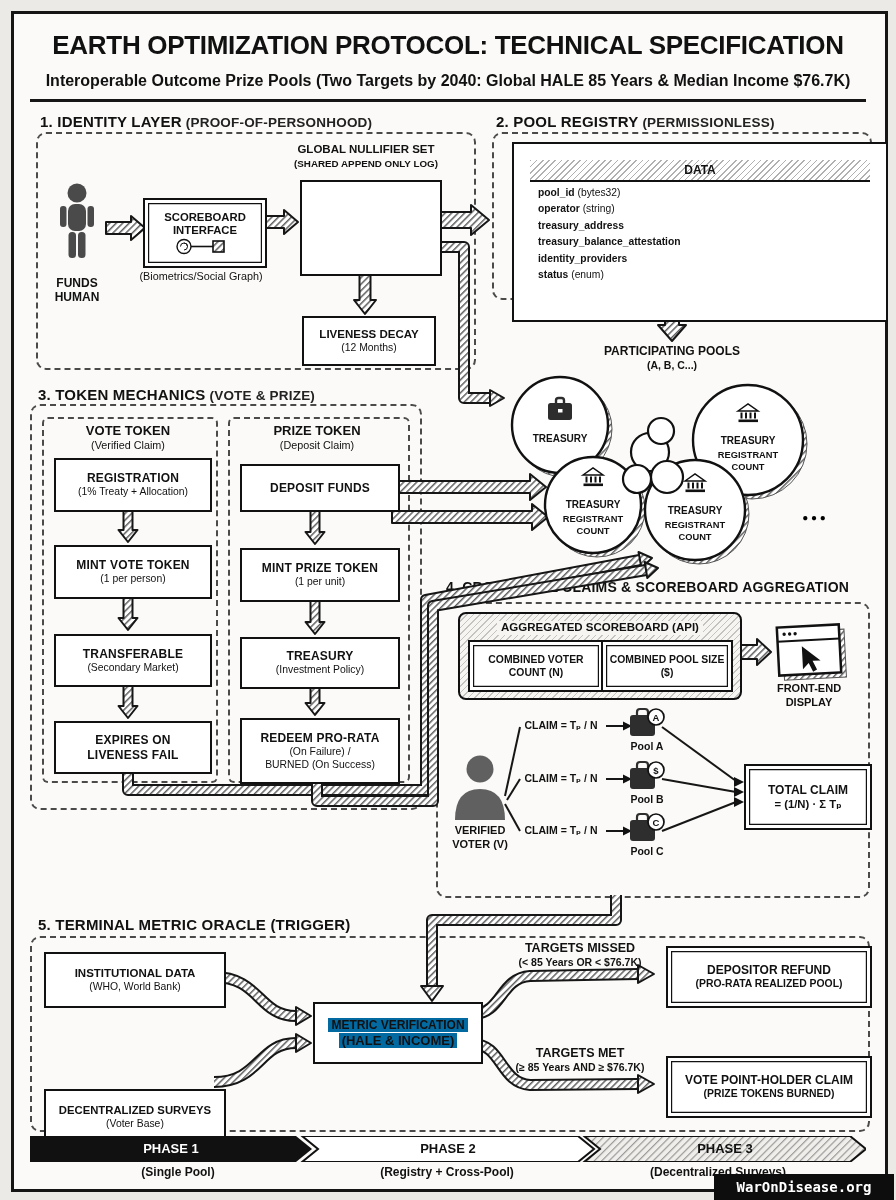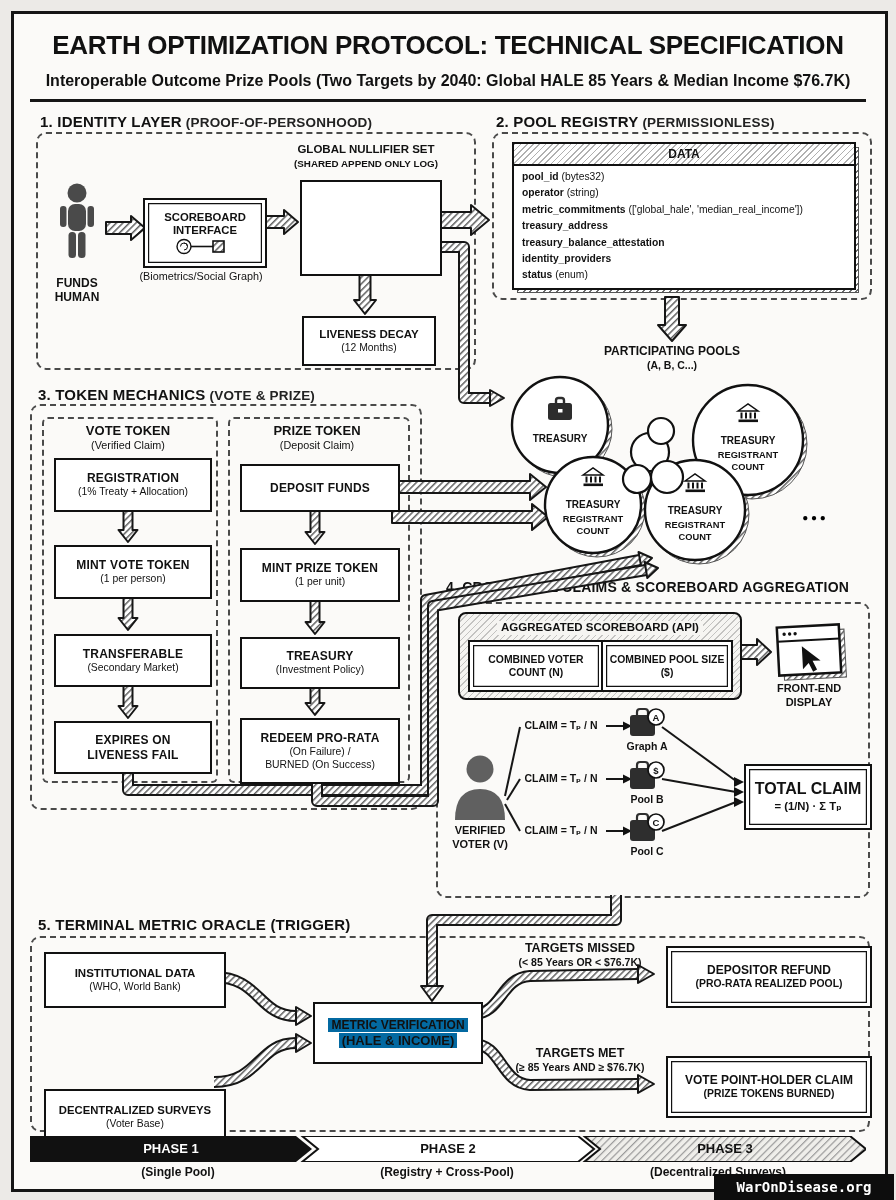--- a/index.html
+++ b/index.html
@@ -16,21 +16,21 @@
   .sb>.sh{position:absolute;left:5px;top:5px;width:100%;height:100%;border:1px solid #555;
       background:repeating-linear-gradient(135deg,#fff 0 1.5px,#6a6a6a 1.5px 2.9px,#fff 2.9px 4.7px)}
   .sb>.f{position:absolute;left:0;top:0;width:100%;height:100%;background:#fff;border:2.2px solid #111;
       display:flex;flex-direction:column;align-items:center;justify-content:center;text-align:center;
       line-height:1.18;padding:2px 3px;gap:1px}
   .sb>.f.dbl{box-shadow:inset 0 0 0 3px #fff, inset 0 0 0 4.2px #111}
   .hatch-f{background:repeating-linear-gradient(135deg,rgba(60,60,60,.5) 0 1.3px,rgba(255,255,255,0) 1.3px 4.6px),#f3f2ef}
   .bt{font-size:12px;font-weight:800;letter-spacing:.2px}
   .bs{font-size:10.4px;font-weight:400}
   
-  .f.tablef{display:block;padding:0}
+  .f.tablef{display:block;padding:16px}
   .thead{height:20px;line-height:20px;text-align:center;font-weight:800;font-size:12px;border-bottom:2.2px solid #111;
       background:repeating-linear-gradient(135deg,rgba(80,80,80,.45) 0 1.2px,transparent 1.2px 4.4px)}
   .tbody{padding:3px 8px;text-align:left}
   .trow{font-size:10.3px;line-height:16.4px;white-space:nowrap}
   .trow b{font-weight:800}
   .wbg{background:#0369a1;font-weight:800;font-size:12px;padding:0 3px;line-height:1.2}
   .wbg2{background:#0369a1;font-weight:700;font-size:13px;padding:0 3px;line-height:1.2}
   
   .pipeO{fill:none;stroke:#161616;stroke-width:12;stroke-linejoin:round}
   .pipeI{fill:none;stroke:url(#hp);stroke-width:8;stroke-linejoin:round}
@@ -268,21 +268,20 @@
     </div>
 </div>
 
 <div class="sb" style="left:512px;top:142px;width:340px;height:144px">
   <i class="sh"></i>
   <div class="f tablef">
     <div class="thead">DATA</div>
     <div class="tbody">
       <div class="trow"><b>pool_id</b> <span>(bytes32)</span></div>
       <div class="trow"><b>operator</b> <span>(string)</span></div>
-      <div class="trow"><b>metric_commitments</b> <span>(['global_hale', 'median_real_income'])</span></div>
       <div class="trow"><b>treasury_address</b> <span></span></div>
       <div class="trow"><b>treasury_balance_attestation</b> <span></span></div>
       <div class="trow"><b>identity_providers</b> <span></span></div>
       <div class="trow"><b>status</b> <span>(enum)</span></div>
     </div>
   </div>
 </div>
 
 <div class="abs ctr" style="left:592px;top:344px;width:160px;font-size:12px;font-weight:800">PARTICIPATING POOLS</div>
 <div class="abs ctr" style="left:592px;top:359px;width:160px;font-size:10.5px;font-weight:700">(A, B, C...)</div>
@@ -366,27 +365,27 @@
       <b style="font-size:10.4px;line-height:1.25">COMBINED POOL SIZE ($)</b>
     </div>
 </div>
 <div class="lbl" style="left:766px;top:682px;width:86px;font-size:11px">FRONT-END</div>
 <div class="lbl" style="left:766px;top:696px;width:86px;font-size:11px">DISPLAY</div>
 <div class="lbl" style="left:438px;top:824px;width:84px;font-size:11px">VERIFIED</div>
 <div class="lbl" style="left:438px;top:838px;width:84px;font-size:11px">VOTER (V)</div>
 <div class="lbl" style="left:518px;top:719px;width:86px;font-size:10.5px">CLAIM = Tₚ / N</div>
 <div class="lbl" style="left:518px;top:772px;width:86px;font-size:10.5px">CLAIM = Tₚ / N</div>
 <div class="lbl" style="left:518px;top:824px;width:86px;font-size:10.5px">CLAIM = Tₚ / N</div>
-<div class="lbl" style="left:612px;top:740px;width:70px;font-size:10.5px">Graph A</div>
+<div class="lbl" style="left:612px;top:740px;width:70px;font-size:10.5px">Pool A</div>
 <div class="lbl" style="left:612px;top:793px;width:70px;font-size:10.5px">Pool B</div>
 <div class="lbl" style="left:612px;top:845px;width:70px;font-size:10.5px">Pool C</div>
 <div class="sb" style="left:744px;top:764px;width:118px;height:58px">
   <i class="sh"></i>
   <div class="f dbl">
-    <b style="font-size:16px">TOTAL CLAIM</b>
+    <b style="font-size:12px">TOTAL CLAIM</b>
     <span style="font-size:11.3px;font-weight:700">= (1/N) · Σ Tₚ</span>
   </div>
 </div>
 
 <div class="sb" style="left:44px;top:952px;width:172px;height:48px">
   <i class="sh"></i>
   <div class="f">
       <b style="font-size:11.5px">INSTITUTIONAL DATA</b>
   <span class="bs">(WHO, World Bank)</span>
     </div>

